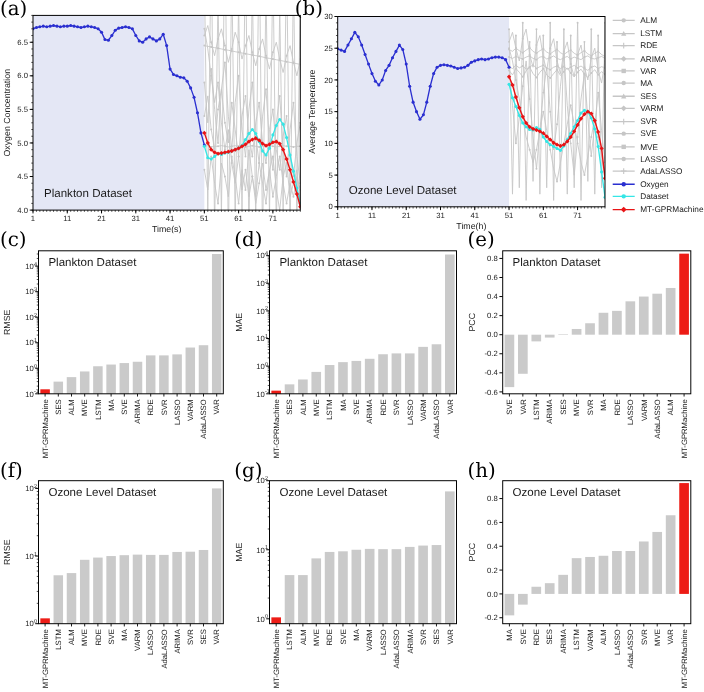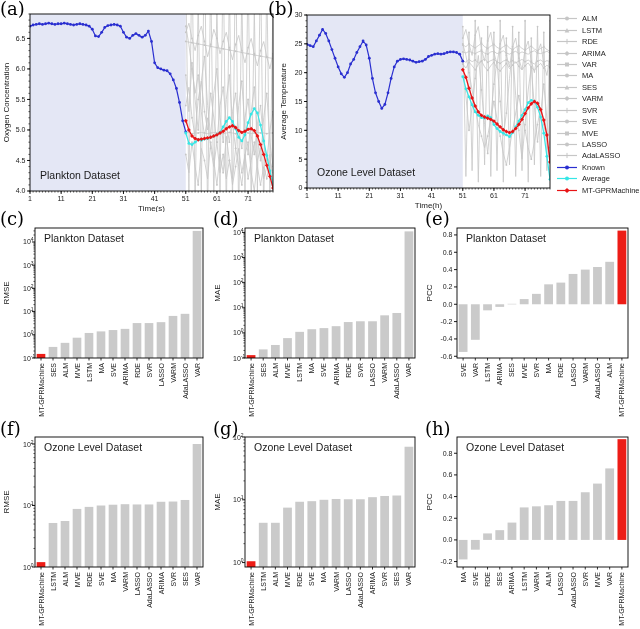--- a/index.html
+++ b/index.html
@@ -948,28 +948,28 @@
           <line x1="1" y1="4.5" x2="21" y2="4.5" stroke="#c6c6c6" stroke-width="1.2"></line>
           <path d="M8.4 4.5H13.6M11 1.9V7.1" stroke="#c6c6c6" stroke-width="1" fill="none"></path>
         </svg>
         <span class="lg-label">AdaLASSO</span>
       </div>
       <div class="lg-row">
         <svg width="22" height="9">
           <line x1="1" y1="4.5" x2="21" y2="4.5" stroke="#2a2fd0" stroke-width="1.2"></line>
           <circle cx="11" cy="4.5" r="2" fill="#2a2fd0"></circle>
         </svg>
-        <span class="lg-label">Known</span>
+        <span class="lg-label">Oxygen</span>
       </div>
       <div class="lg-row">
         <svg width="22" height="9">
           <line x1="1" y1="4.5" x2="21" y2="4.5" stroke="#35e6e6" stroke-width="1.2"></line>
           <circle cx="11" cy="4.5" r="2" fill="#35e6e6"></circle>
         </svg>
-        <span class="lg-label">Average</span>
+        <span class="lg-label">Dataset</span>
       </div>
       <div class="lg-row">
         <svg width="22" height="9">
           <line x1="1" y1="4.5" x2="21" y2="4.5" stroke="#e81416" stroke-width="1.2"></line>
           <path d="M11 1.9L13.6 4.5L11 7.1L8.4 4.5Z" fill="#e81416"></path>
         </svg>
         <span class="lg-label">MT-GPRMachine</span>
       </div>
     </div>
   <div class="panel" id="panel-c" style="left: 0px; top: 210px; width: 213px; height: 210px;">

